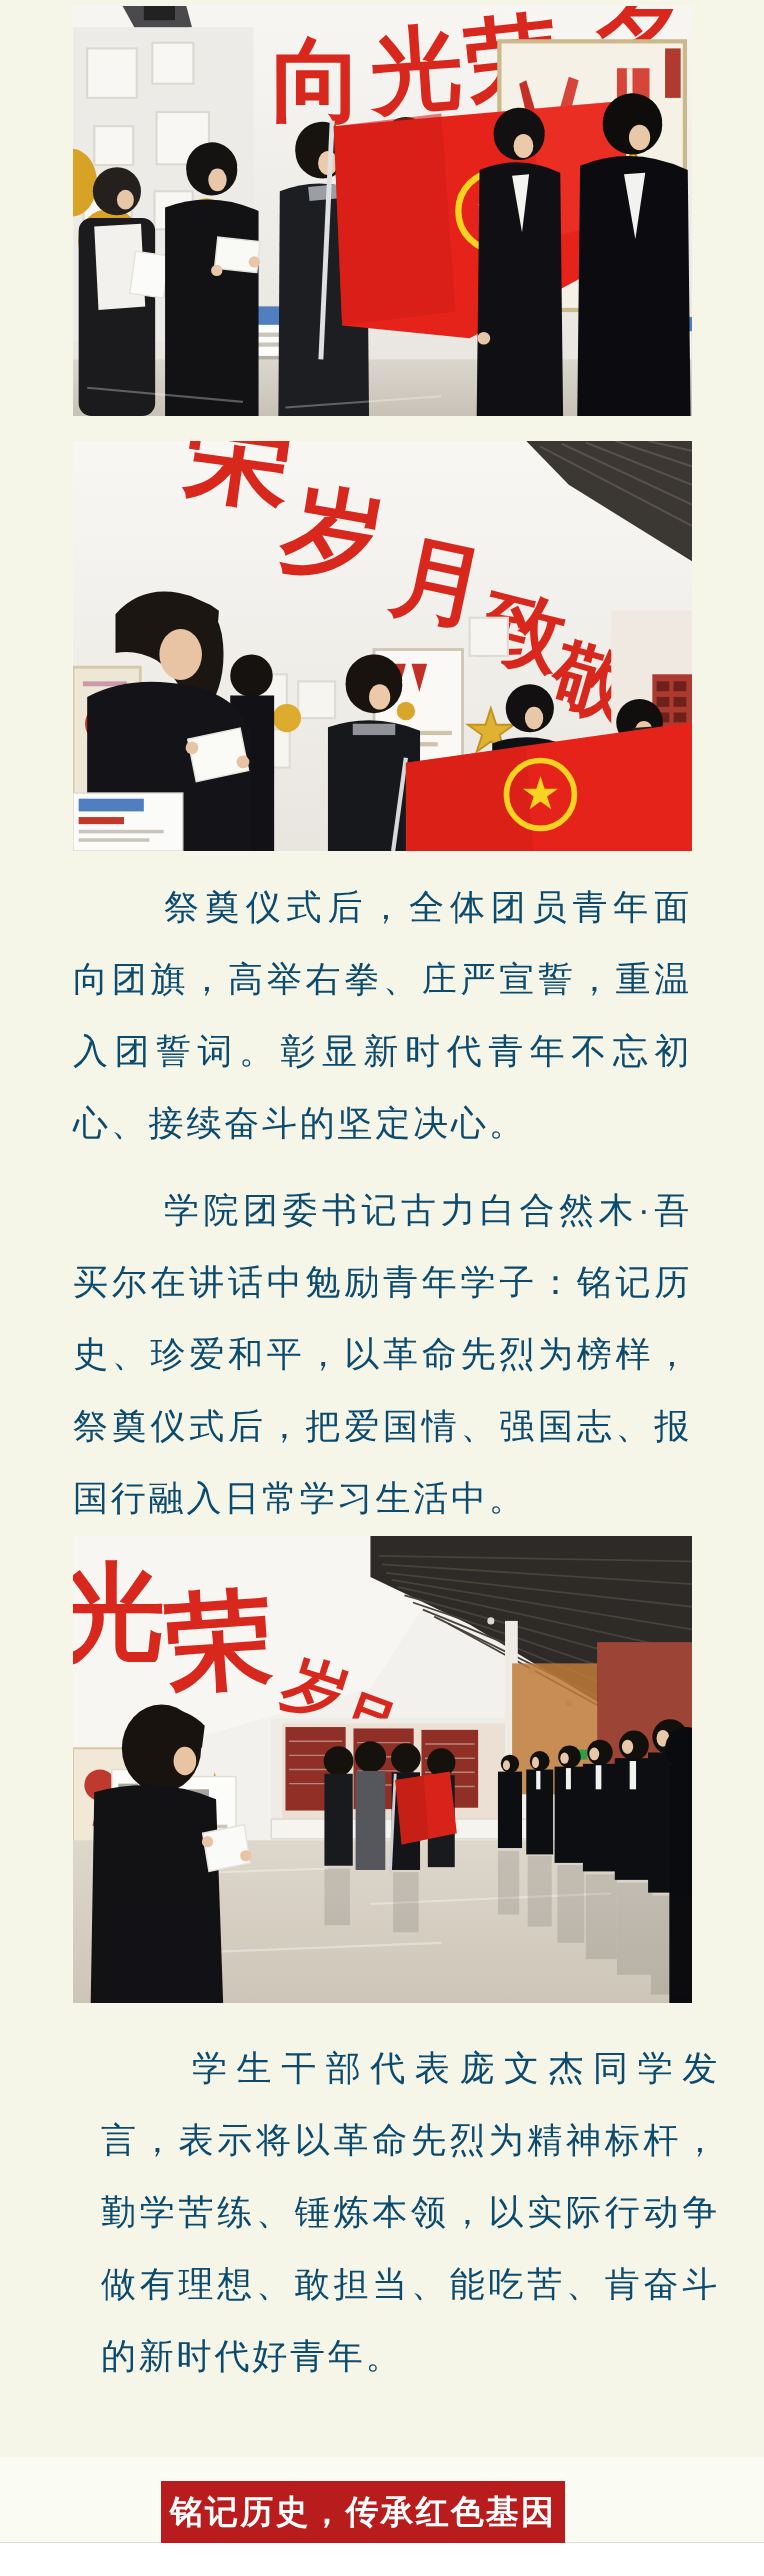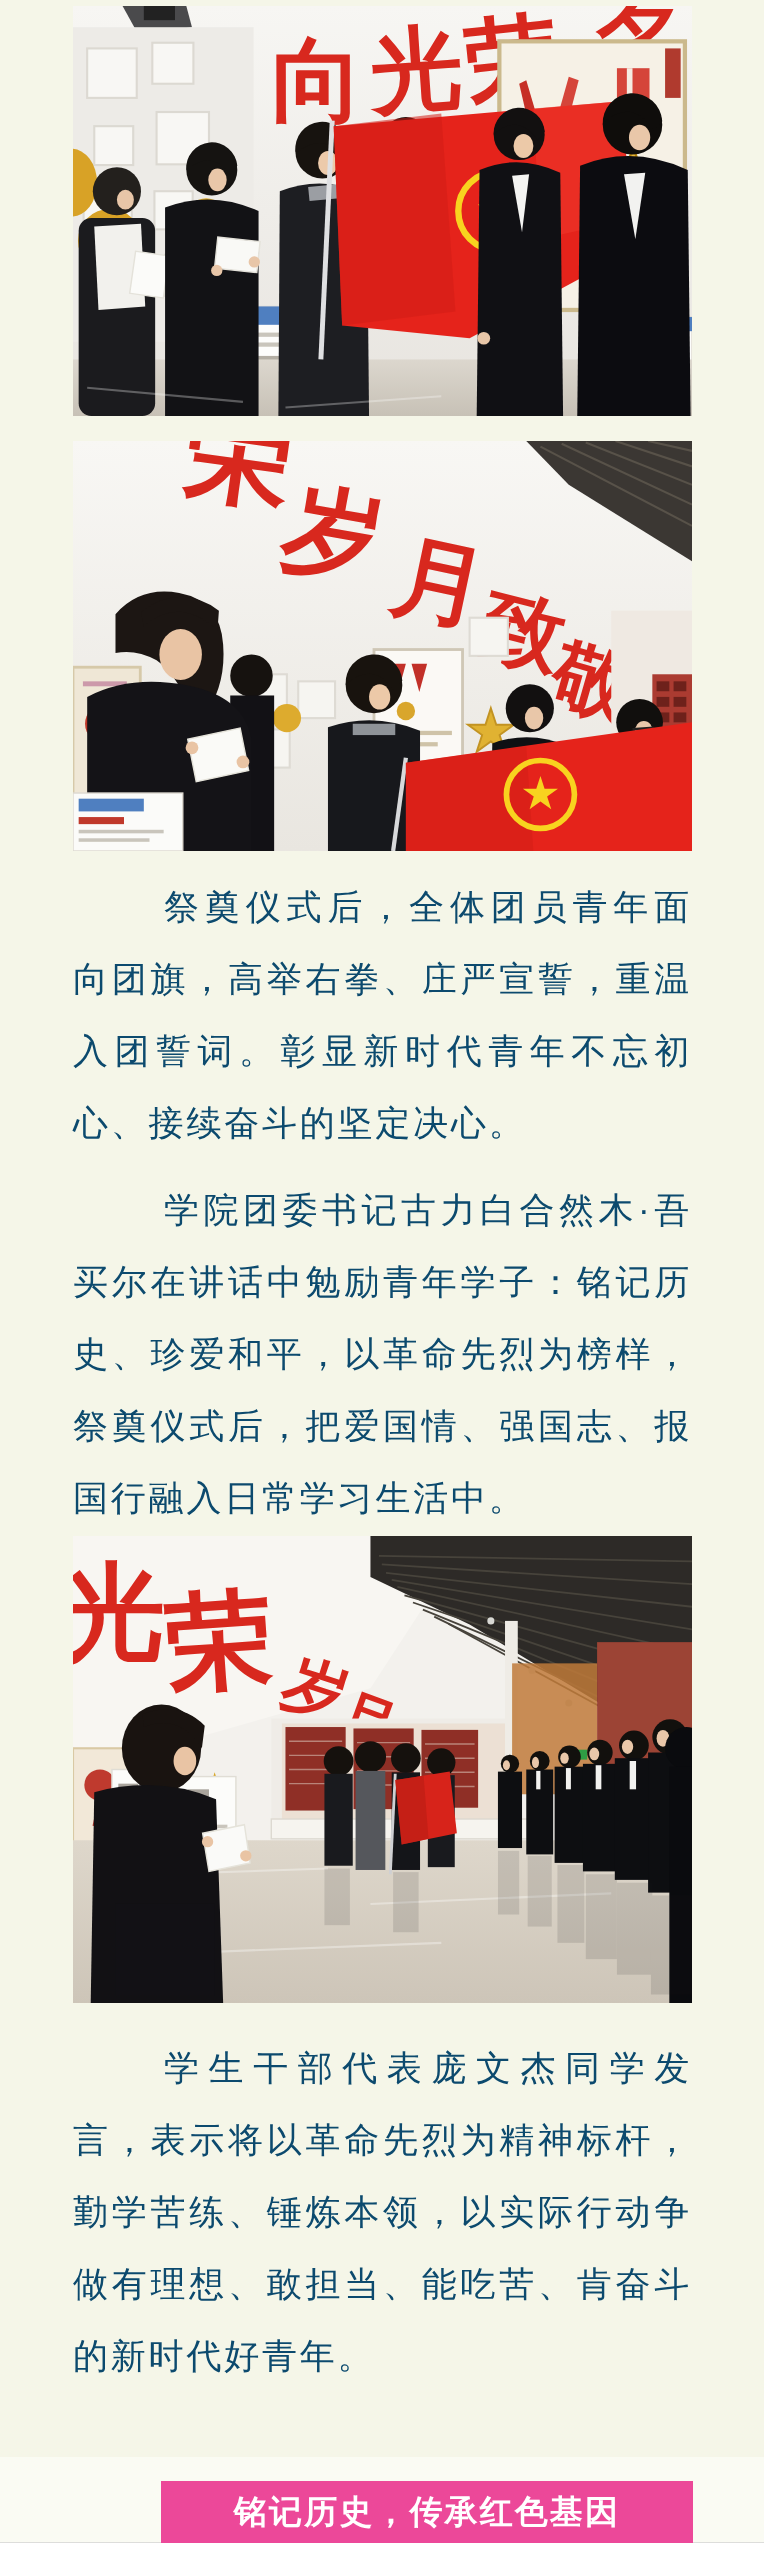--- a/index.html
+++ b/index.html
@@ -19,28 +19,28 @@
   #photo-2{top:441px;height:410px;}
   #photo-3{top:1536px;height:467px;}
   .para{
     position:absolute;left:73px;width:619px;margin:0;
     font-size:35px;line-height:72px;letter-spacing:2.8px;
     color:#0c4a6e;text-align:justify;text-justify:inter-character;
     text-indent:91px;font-weight:500;
   }
   #para-1{top:871px;}
   #para-2{top:1174px;}
-  #para-3{top:2032px;}
+  #para-3{top:2032px;margin-left:28px;}
   .footer-strip{
     position:absolute;left:0;top:2457px;width:764px;height:86px;
     background:#fafbf3;border-bottom:1.4px solid #dddddb;box-sizing:border-box;
   }
   .slogan-banner{
-    position:absolute;left:161px;top:2481px;width:532px;height:62px;
-    background:#ec4899;color:#ffffff;
+    position:absolute;left:161px;top:2481px;width:404px;height:62px;
+    background:#b91c1c;color:#ffffff;
     display:flex;align-items:center;justify-content:center;
     font-size:33px;font-weight:bold;letter-spacing:2.1px;
   }
   .bottom-white{
     position:absolute;left:0;top:2543px;width:764px;height:33px;background:#ffffff;
   }
   .slogan-char{fill:#d8281e;font-weight:bold;font-family:"Liberation Sans","DejaVu Sans",sans-serif;}
 </style>
 </head>
 <body>

